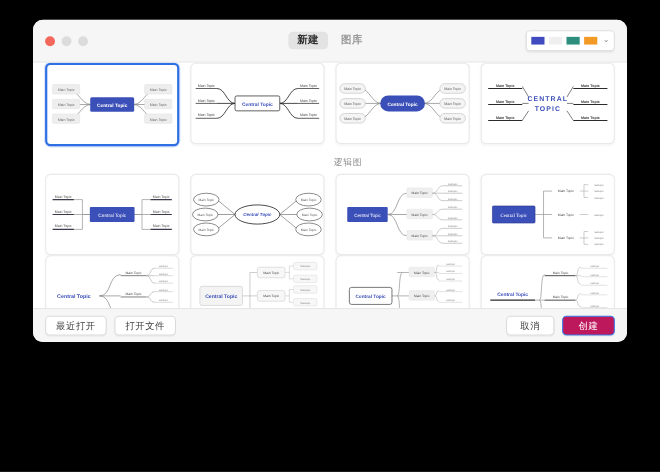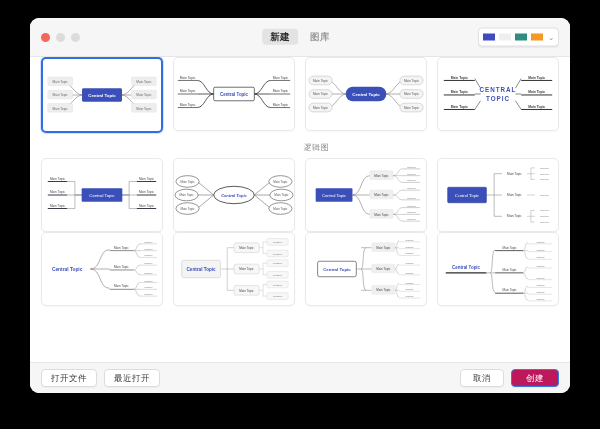--- a/index.html
+++ b/index.html
@@ -3,21 +3,21 @@
 <meta charset="utf-8">
 <style>
   html,body{margin:0;padding:0;}
   body{
     width:600px;height:429px;
     background:#000;
     font-family:"Liberation Sans","DejaVu Sans",sans-serif;
     overflow:hidden;
   }
   .window{
-    position:absolute;left:30px;top:18px;width:540px;height:375px;
+    position:absolute;left:30px;top:18px;width:540px;height:293px;
     background:#ffffff;border-radius:9px;overflow:hidden;
     box-shadow:0 6px 24px rgba(0,0,0,.45);
     display:flex;flex-direction:column;
   }
   
   .titlebar{
     height:38px;flex:0 0 38px;background:#f6f6f6;
     border-bottom:1px solid #e6e6e6;
     display:flex;align-items:center;position:relative;
   }
@@ -513,20 +513,20 @@
               <text x="106" y="61">Subtopic</text>
               <text x="106" y="68">Subtopic</text>
           </g>
         </svg>
       </div>
     </div>
 
   </div>
 
   <div class="footer">
+    <button class="btn">最近打开</button>
     <button class="btn">打开文件</button>
-    <button class="btn">最近打开</button>
     <div class="spacer"></div>
     <button class="btn cancel">取消</button>
     <button class="btn primary">创建</button>
   </div>
 
 </div>
 
 </body></html>

